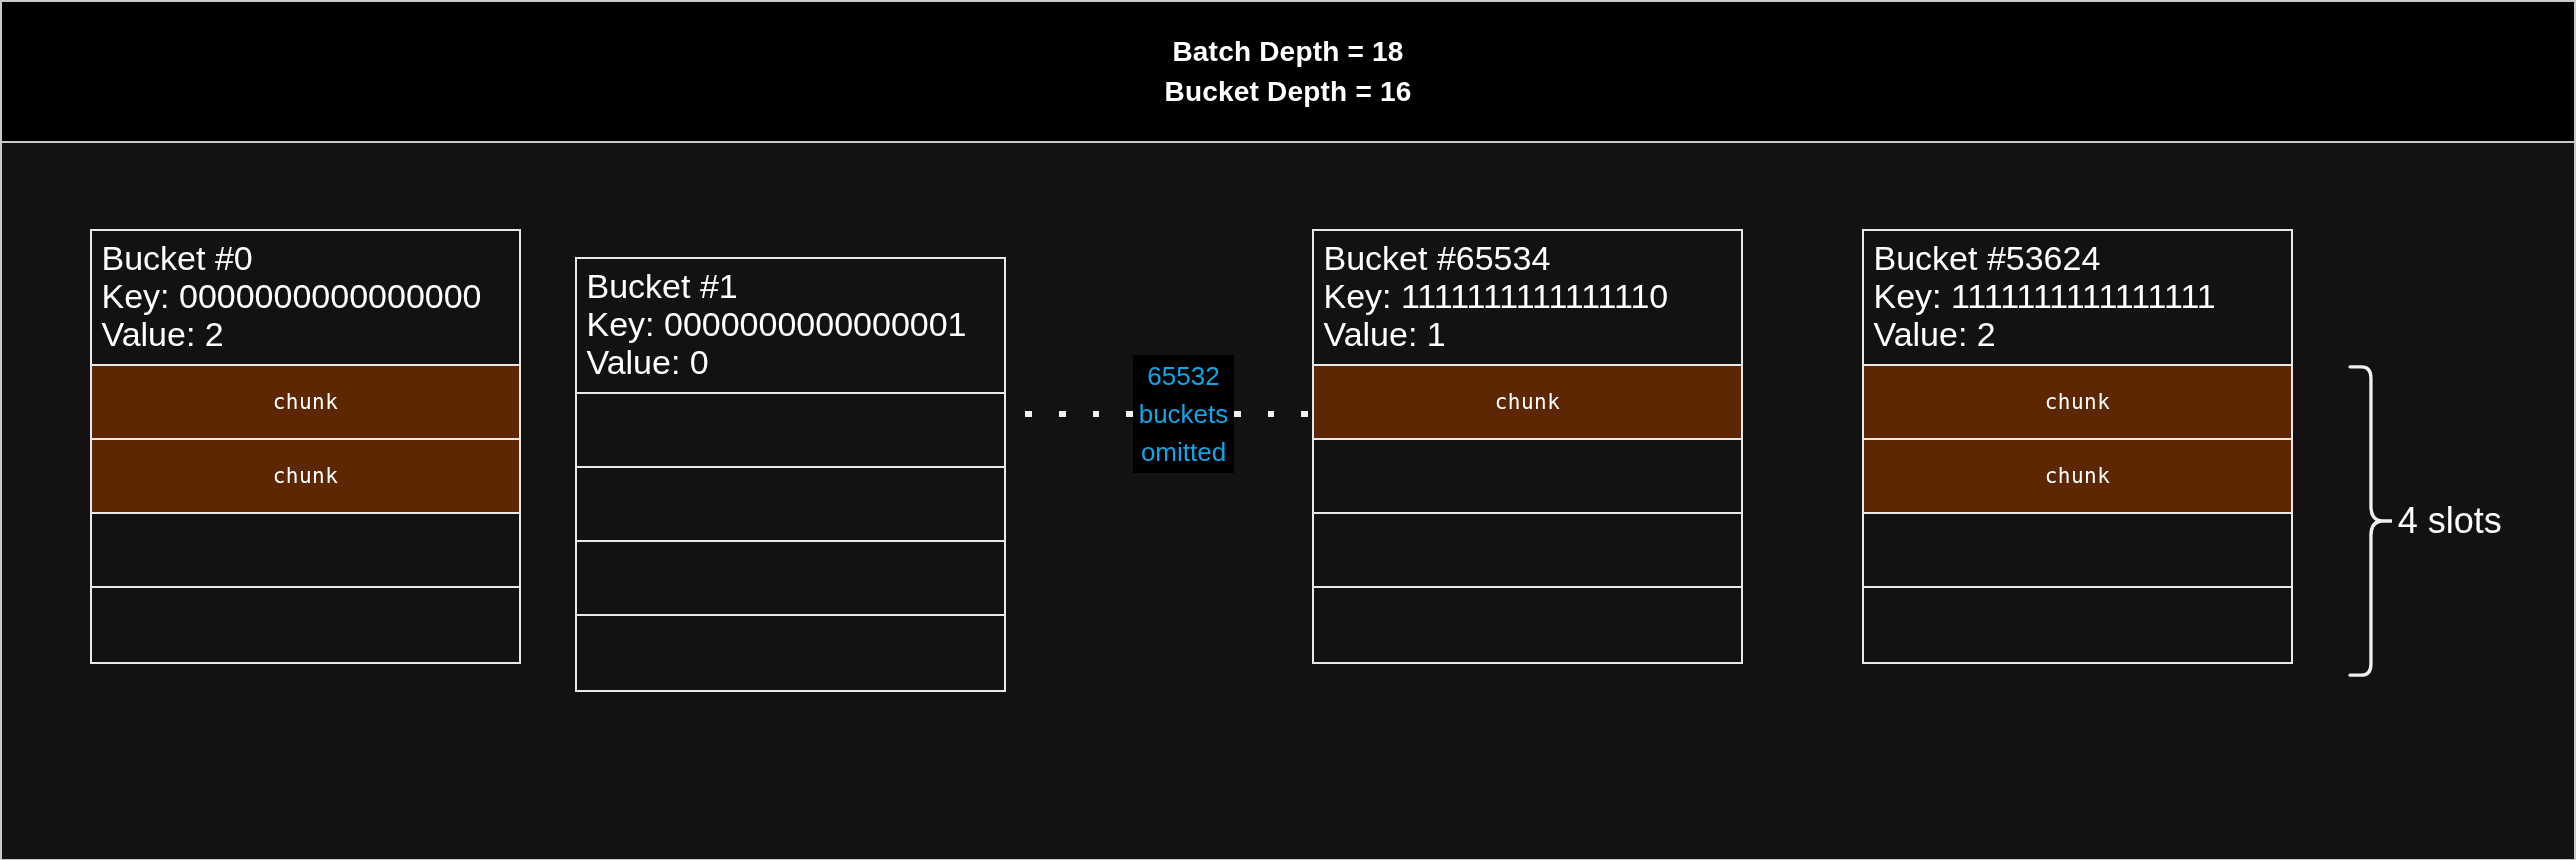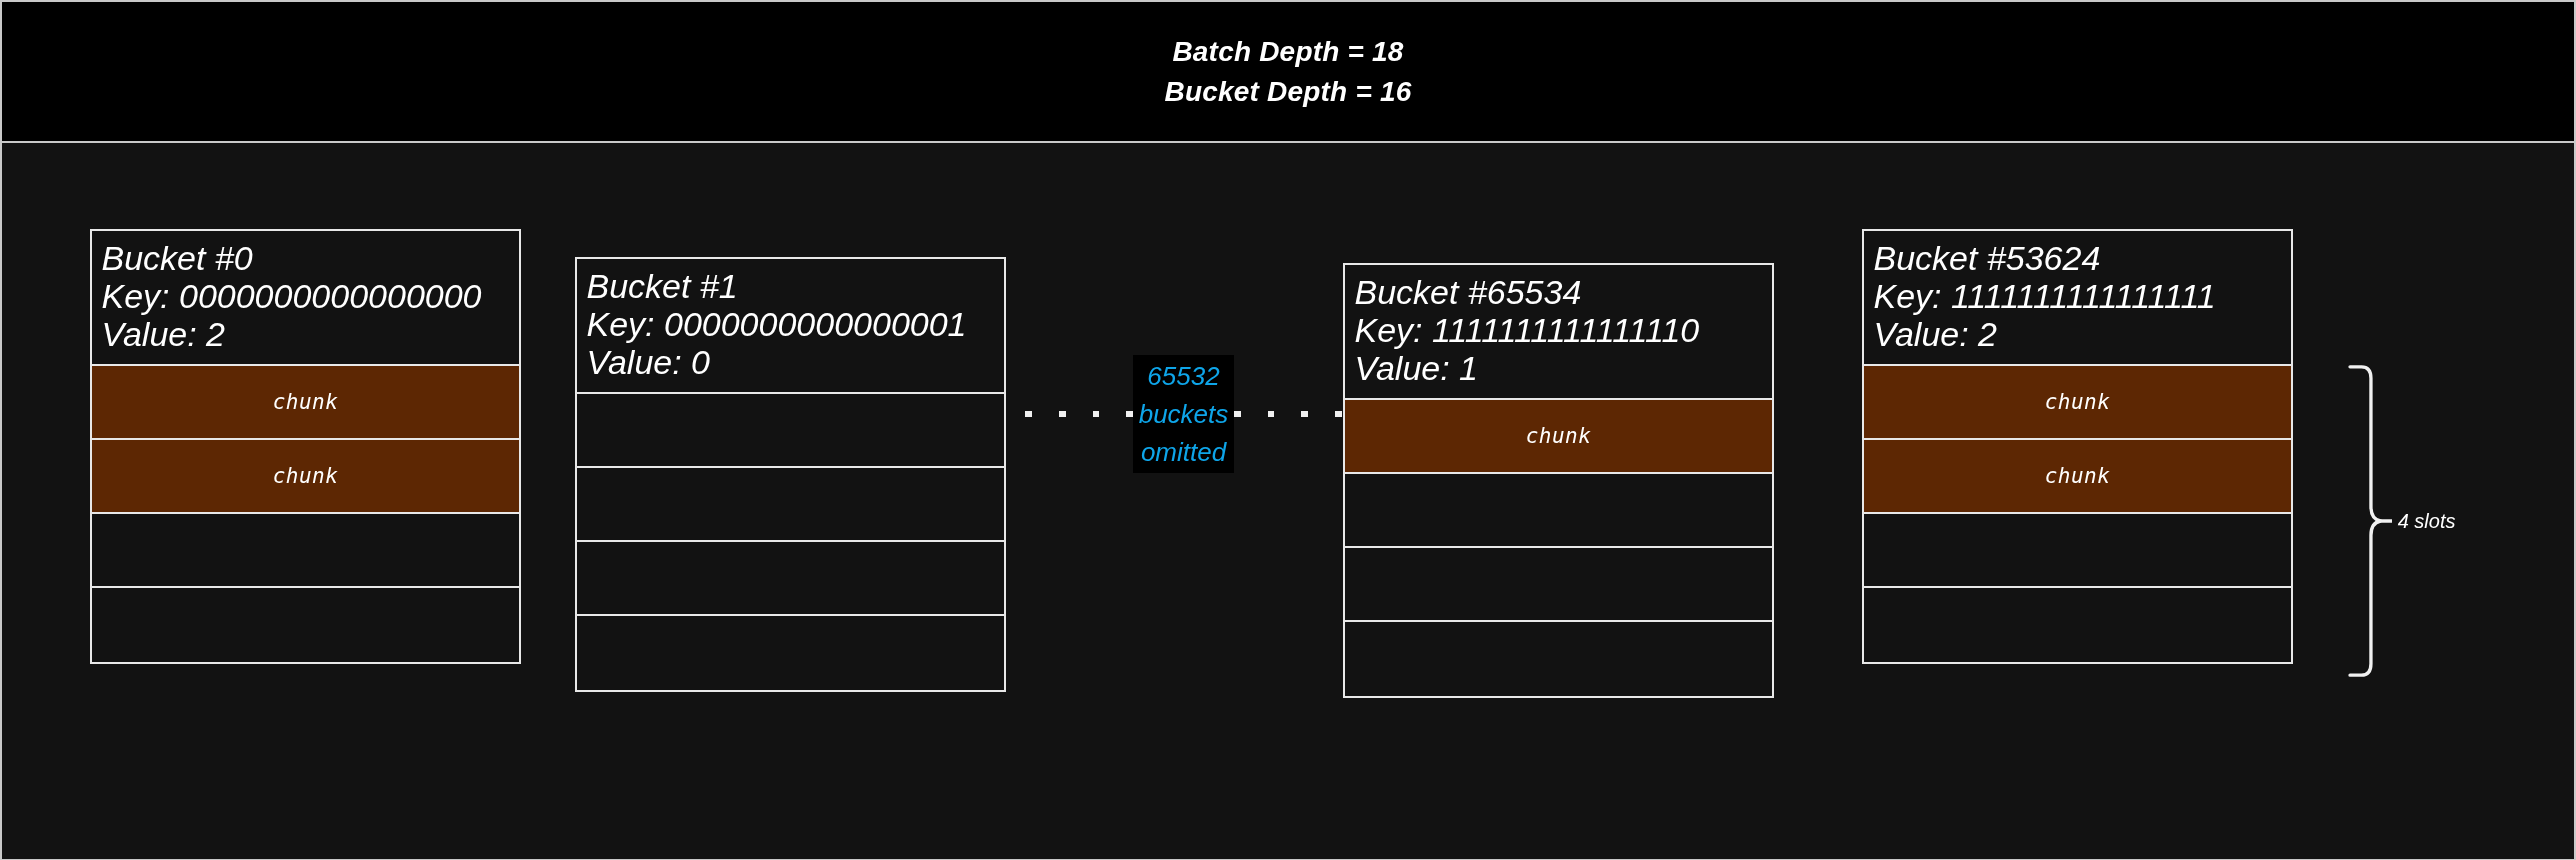--- a/index.html
+++ b/index.html
@@ -13,21 +13,20 @@
   }
 
   #figure {
     position: relative;
     width: 2576px;
     height: 861px;
     box-sizing: border-box;
     background: #121212;
     border: 2.9px solid #c9c9c9;
     overflow: hidden;
-    font-style: italic;
   }
 
   
   #header {
     position: absolute;
     left: 0;
     top: 0;
     width: 100%;
     height: 141px;
     box-sizing: border-box;
@@ -134,21 +133,21 @@
     left: 2346px;
     top: 221px;
     width: 219px;
     height: 314px;
     display: flex;
     align-items: center;
   }
   #brace-svg { display: block; }
   #brace-label {
     color: #ffffff;
-    font-size: 20px;
+    font-size: 36px;
     white-space: nowrap;
     margin-left: 5.7px;
   }
 </style>
 </head>
 <body>
 
 <div id="figure">
 
   <div id="header">
@@ -199,21 +198,21 @@
         <div>omitted</div>
       </div>
       <div class="dot-run">
         <span class="dot"></span>
         <span class="dot"></span>
         <span class="dot"></span>
         <span class="dot"></span>
       </div>
     </div>
 
-    <div class="bucket" style="left:1341px;margin-top:34px;">
+    <div class="bucket" style="left:1310px;">
       <div class="bucket-header">
         <div>Bucket #65534</div>
         <div>Key: 1111111111111110</div>
         <div>Value: 1</div>
       </div>
       <div class="slot filled">
           <span class="slot-label">chunk</span>
         </div>
       <div class="slot"></div>
       <div class="slot"></div>

